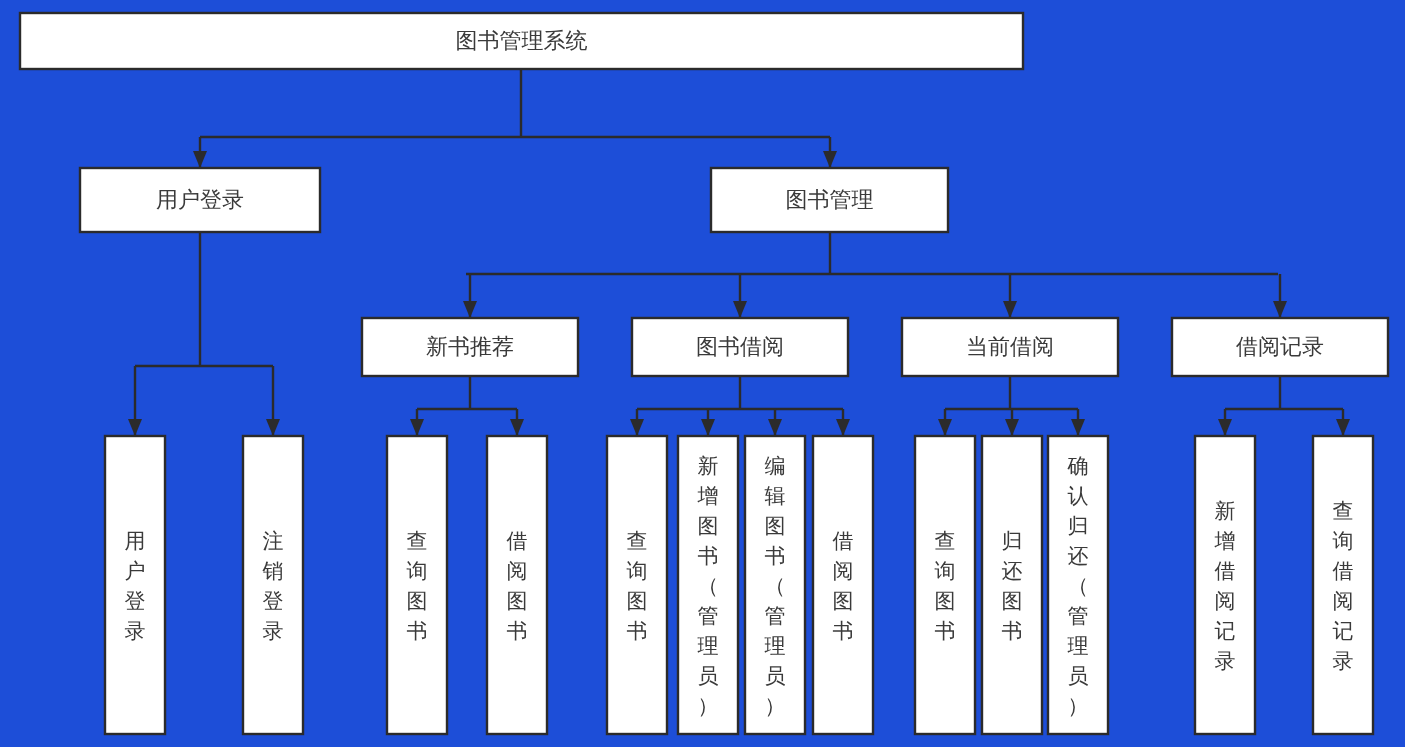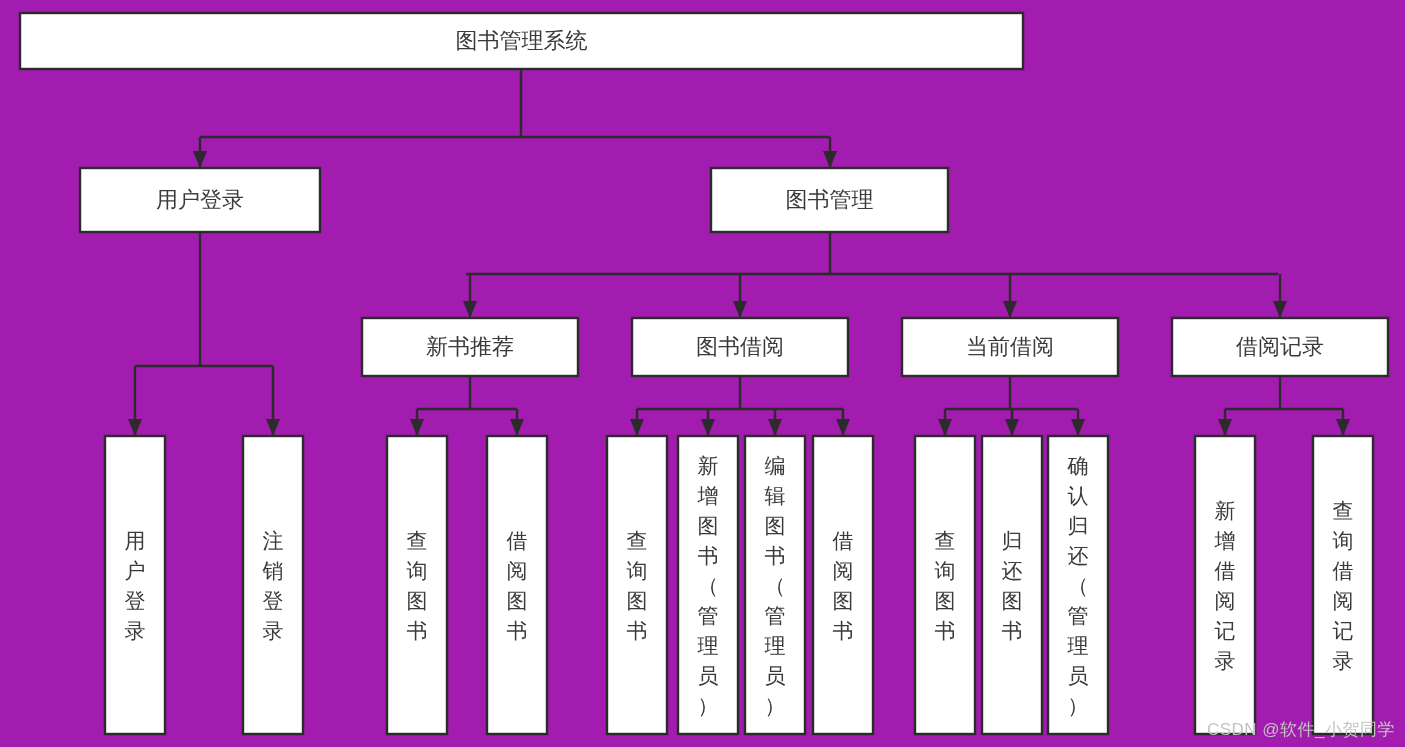--- a/index.html
+++ b/index.html
@@ -7,21 +7,21 @@
     padding: 0;
     background: #ffffff;
   }
   body {
     font-family: "Liberation Sans", "DejaVu Sans", sans-serif;
   }
   #stage {
     position: relative;
     width: 1405px;
     height: 747px;
-    background: #a21caf;
+    background: #1d4ed8;
     overflow: hidden;
   }
   #diagram-svg {
     position: absolute;
     left: 0;
     top: 0;
     width: 1405px;
     height: 747px;
   }
   .node-box {
@@ -335,14 +335,13 @@
             <text class="node-label-v" x="1343" y="518.4">查</text>
             <text class="node-label-v" x="1343" y="548.4">询</text>
             <text class="node-label-v" x="1343" y="578.4">借</text>
             <text class="node-label-v" x="1343" y="608.4">阅</text>
             <text class="node-label-v" x="1343" y="638.4">记</text>
             <text class="node-label-v" x="1343" y="668.4">录</text>
           </g>
         </g>
       </g>
   </svg>
-  <div class="watermark">CSDN @软件_小贺同学</div>
 </div>
 
 </body></html>

